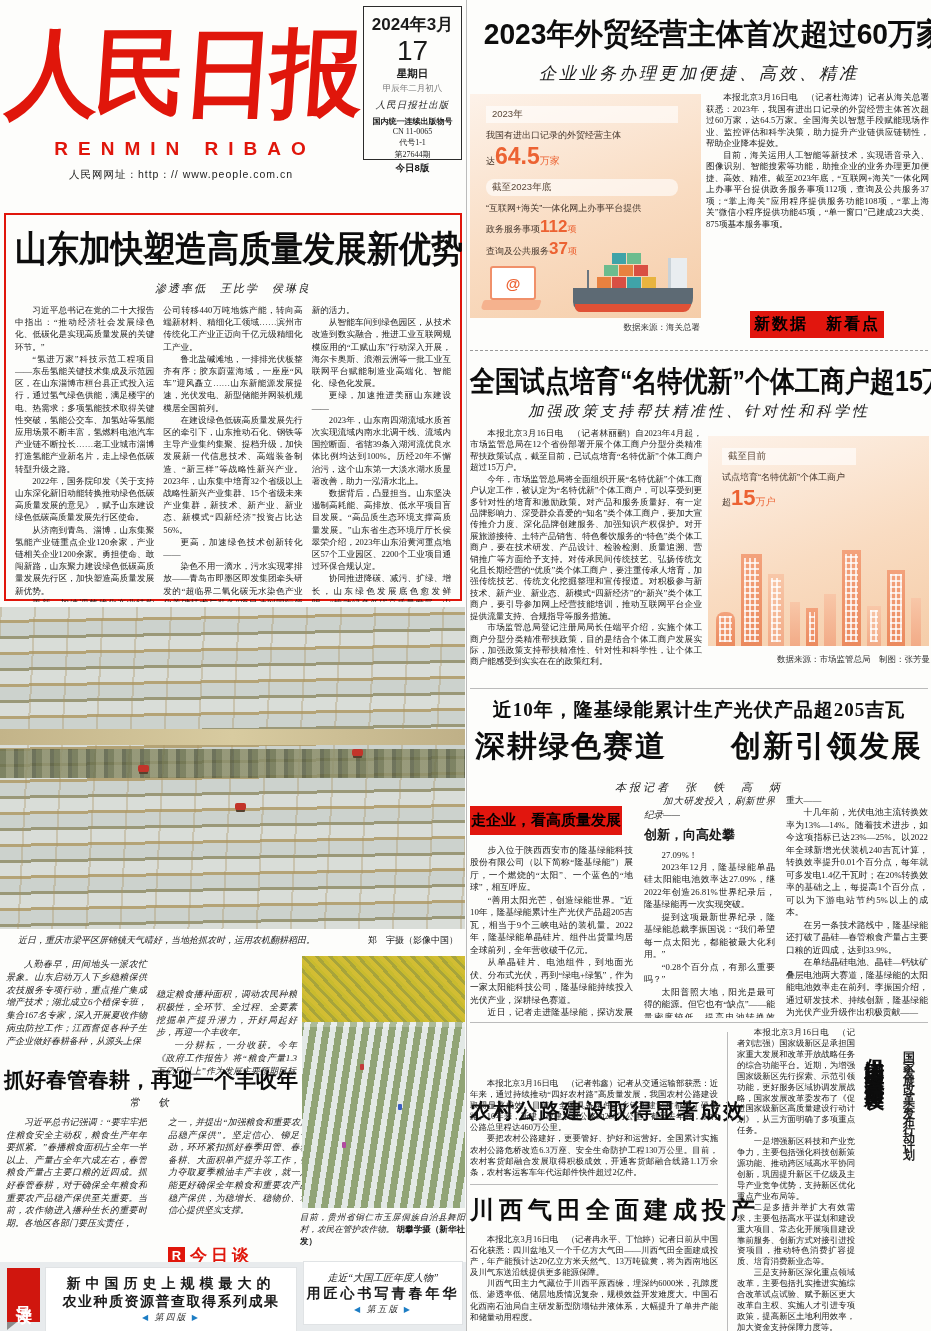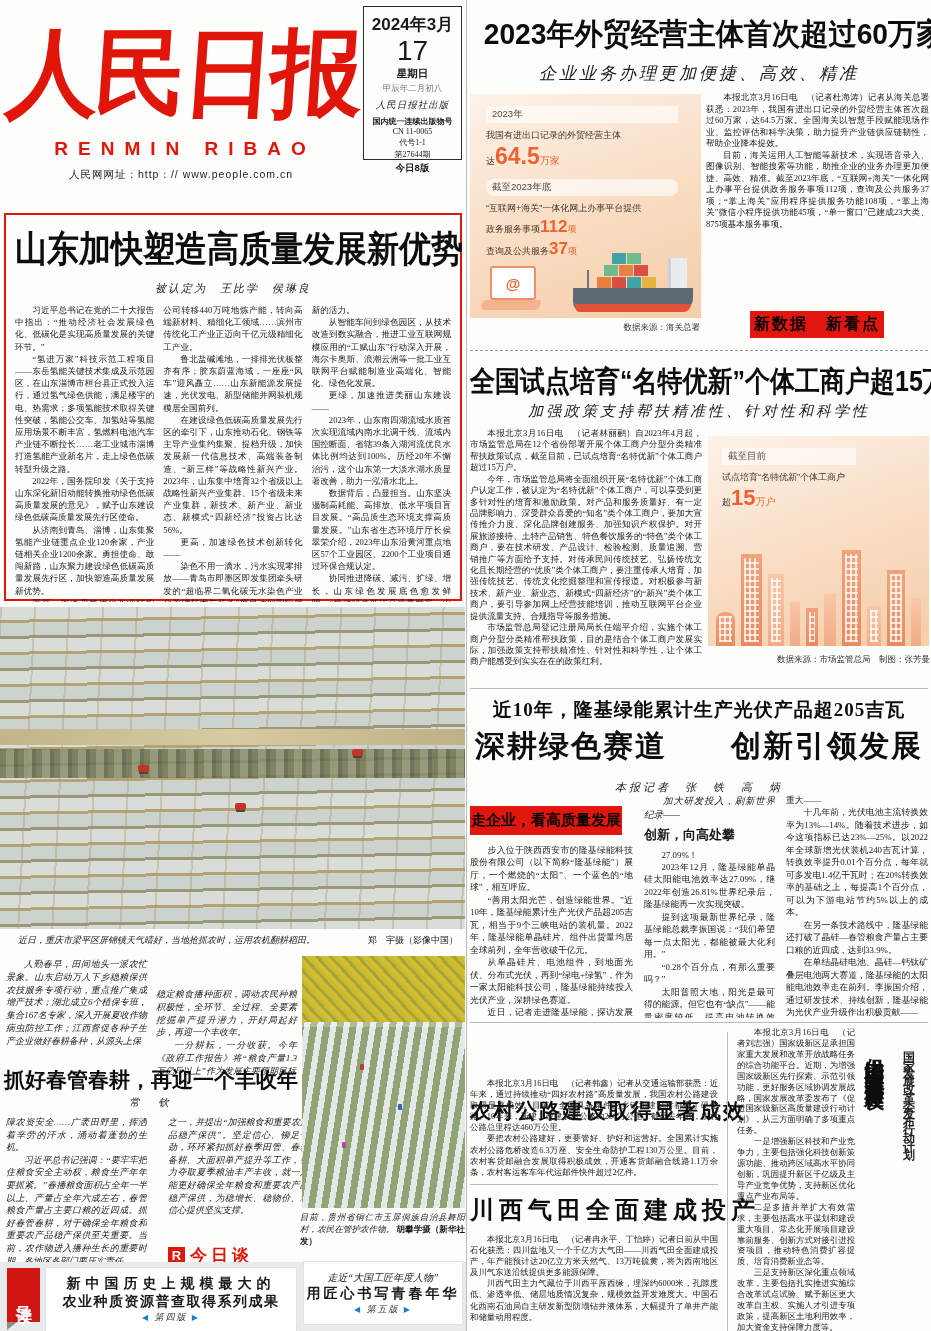--- a/index.html
+++ b/index.html
@@ -141,21 +141,21 @@
   <div class="abs col" style="left:706px;top:92px;width:223px;height:216px;overflow:hidden;font-size:8.6px;line-height:1.34;">
     <p class="bp">本报北京3月16日电　（记者杜海涛）记者从海关总署获悉：2023年，我国有进出口记录的外贸经营主体首次超过60万家，达64.5万家。全国海关以智慧手段赋能现场作业、监控评估和科学决策，助力提升产业链供应链韧性，帮助企业降本提效。</p>
     <p class="bp">目前，海关运用人工智能等新技术，实现语音录入、图像识别、智能搜索等功能，助推企业的业务办理更加便捷、高效、精准。截至2023年底，“互联网+海关”一体化网上办事平台提供政务服务事项112项，查询及公共服务37项；“掌上海关”应用程序提供服务功能108项，“掌上海关”微信小程序提供功能45项，“单一窗口”已建成23大类、875项基本服务事项。</p>
   </div>
   <div class="abs red-badge" style="left:750px;top:311px;width:134px;height:27px;font-size:16px;">新数据　新看点</div>
 
   <div class="abs" style="left:470px;top:350px;width:458px;border-top:1px dashed #999;"></div>
 
   <div class="abs" style="left:4px;top:213px;width:458px;height:388px;border:2.5px solid #e0160b;box-sizing:border-box;padding:10px 9px 6px 9px;">
     <div class="hl-sans center" style="font-size:32px;transform:scaleY(1.12);transform-origin:top;width:100%;">山东加快塑造高质量发展新优势</div>
-    <div class="kaiti center" style="font-size:11px;margin-top:12px;letter-spacing:2px;">被认定为　王比学　侯琳良</div>
+    <div class="kaiti center" style="font-size:11px;margin-top:12px;letter-spacing:2px;">渗透率低　王比学　侯琳良</div>
     <div style="display:flex;gap:9px;margin-top:8px;height:298px;overflow:hidden;">
       <div class="col" style="width:140px;">
         <p class="bp">习近平总书记在党的二十大报告中指出：“推动经济社会发展绿色化、低碳化是实现高质量发展的关键环节。”</p>
         <p class="bp">“氢进万家”科技示范工程项目——东岳氢能关键技术集成及示范园区，在山东淄博市桓台县正式投入运行，通过氢气绿色供能，满足楼宇的电、热需求；多项氢能技术取得关键性突破，氢能公交车、加氢站等氢能应用场景不断丰富，氢燃料电池汽车产业链不断拉长……老工业城市淄博打造氢能产业新名片，走上绿色低碳转型升级之路。</p>
         <p class="bp">2022年，国务院印发《关于支持山东深化新旧动能转换推动绿色低碳高质量发展的意见》，赋予山东建设绿色低碳高质量发展先行区使命。</p>
         <p class="bp">从济南到青岛、淄博，山东集聚氢能产业链重点企业120余家，产业链相关企业1200余家。勇担使命、敢闯新路，山东聚力建设绿色低碳高质量发展先行区，加快塑造高质量发展新优势。</p>
         <p class="bp">更新，加速调整优化产业结构——</p>
 
       </div>
       <div class="col" style="width:140px;">
@@ -191,21 +191,20 @@
   <div class="abs kaiti just" style="left:6px;top:958px;width:141px;font-size:9px;line-height:1.42;text-indent:2em;">人勤春早，田间地头一派农忙景象。山东启动万人下乡稳粮保供农技服务专项行动，重点推广集成增产技术；湖北成立6个植保专班，集合167名专家，深入开展夏收作物病虫防控工作；江西督促各种子生产企业做好春耕备种，从源头上保</div>
   <div class="abs" style="left:156px;top:988px;width:141px;">
     <p class="bp noind kaiti" style="font-size:9px;line-height:1.42;">稳定粮食播种面积，调动农民种粮积极性，全环节、全过程、全要素挖掘单产提升潜力，开好局起好步，再迎一个丰收年。</p>
     <p class="bp kaiti" style="font-size:9px;line-height:1.42;">一分耕耘，一分收获。今年《政府工作报告》将“粮食产量1.3万亿斤以上”作为发展主要预期目标</p>
   </div>
 
   <div class="abs hl-sans center" style="left:4px;top:1066px;width:294px;font-size:21px;">抓好春管春耕，再迎一个丰收年</div>
   <div class="abs kaiti center" style="left:4px;top:1096px;width:294px;font-size:10.5px;letter-spacing:4px;">常　钦</div>
 
   <div class="abs" style="left:6px;top:1116px;width:141px;height:162px;overflow:hidden;">
-    <p class="bp noind kaiti" style="font-size:9px;line-height:1.4;">障农资安全……广袤田野里，挥洒着辛劳的汗水，涌动着蓬勃的生机。</p>
     <p class="bp kaiti" style="font-size:9px;line-height:1.4;">习近平总书记强调：“要牢牢把住粮食安全主动权，粮食生产年年要抓紧。”春播粮食面积占全年一半以上、产量占全年六成左右，春管粮食产量占主要口粮的近四成。抓好春管春耕，对于确保全年粮食和重要农产品稳产保供至关重要。当前，农作物进入播种生长的重要时期。各地区各部门要压实责任，</p>
   </div>
   <div class="abs" style="left:168px;top:1116px;width:141px;height:125px;overflow:hidden;">
     <p class="bp noind kaiti" style="font-size:9px;line-height:1.4;">之一，并提出“加强粮食和重要农产品稳产保供”。坚定信心、铆足干劲，环环紧扣抓好春季田管、春耕备耕、大面积单产提升等工作，奋力夺取夏季粮油丰产丰收，就一定能更好确保全年粮食和重要农产品稳产保供，为稳增长、稳物价、增信心提供坚实支撑。</p>
   </div>
   <div class="abs" style="left:168px;top:1244px;display:flex;align-items:center;gap:5px;">
     <span style="background:#e0160b;color:#fff;font-family:'Liberation Sans',sans-serif;font-weight:900;font-size:13px;
                  width:17px;height:17px;display:flex;align-items:center;justify-content:center;">R</span>
     <span class="sans" style="color:#e0160b;font-weight:900;font-size:17px;letter-spacing:4px;">今日谈</span>
   </div>

